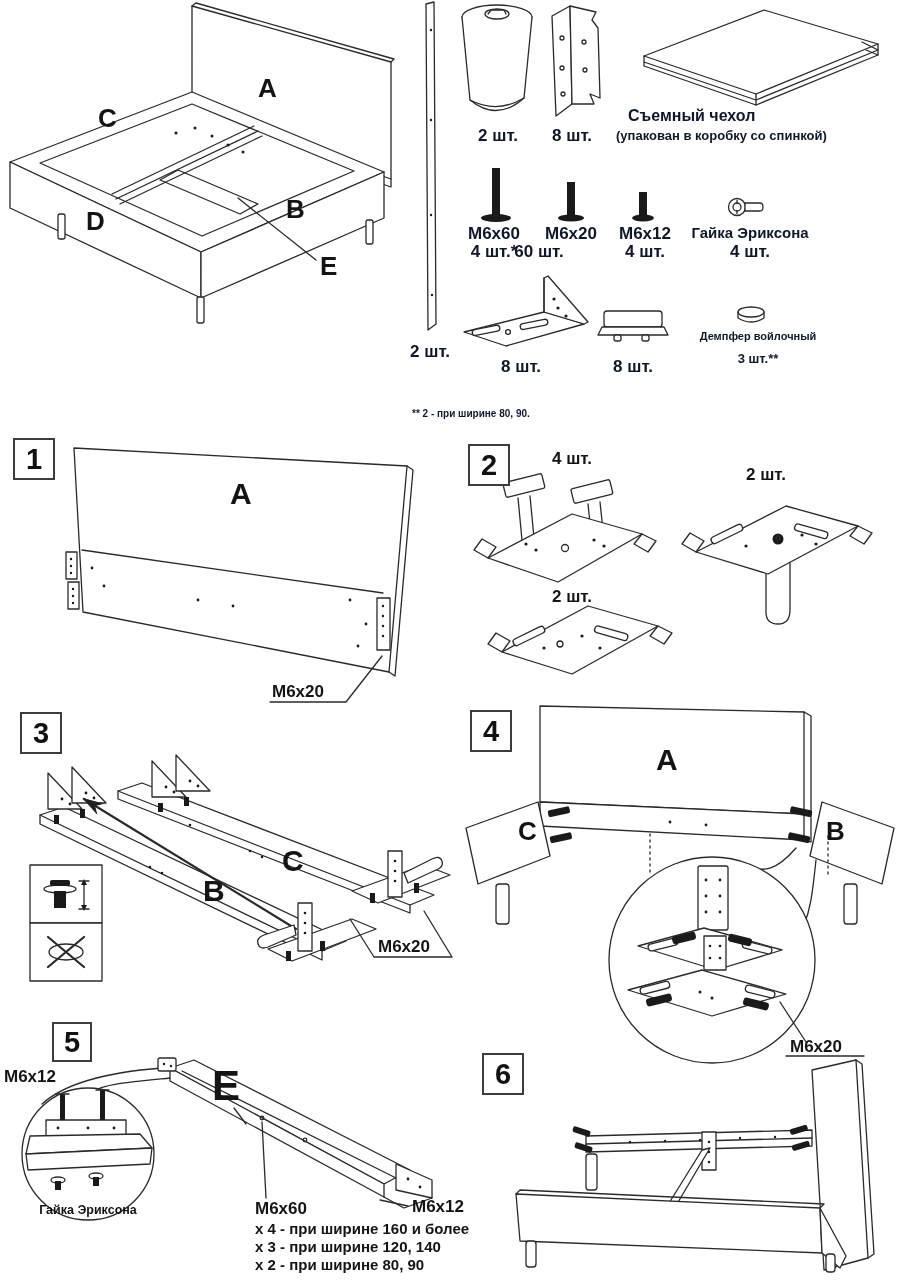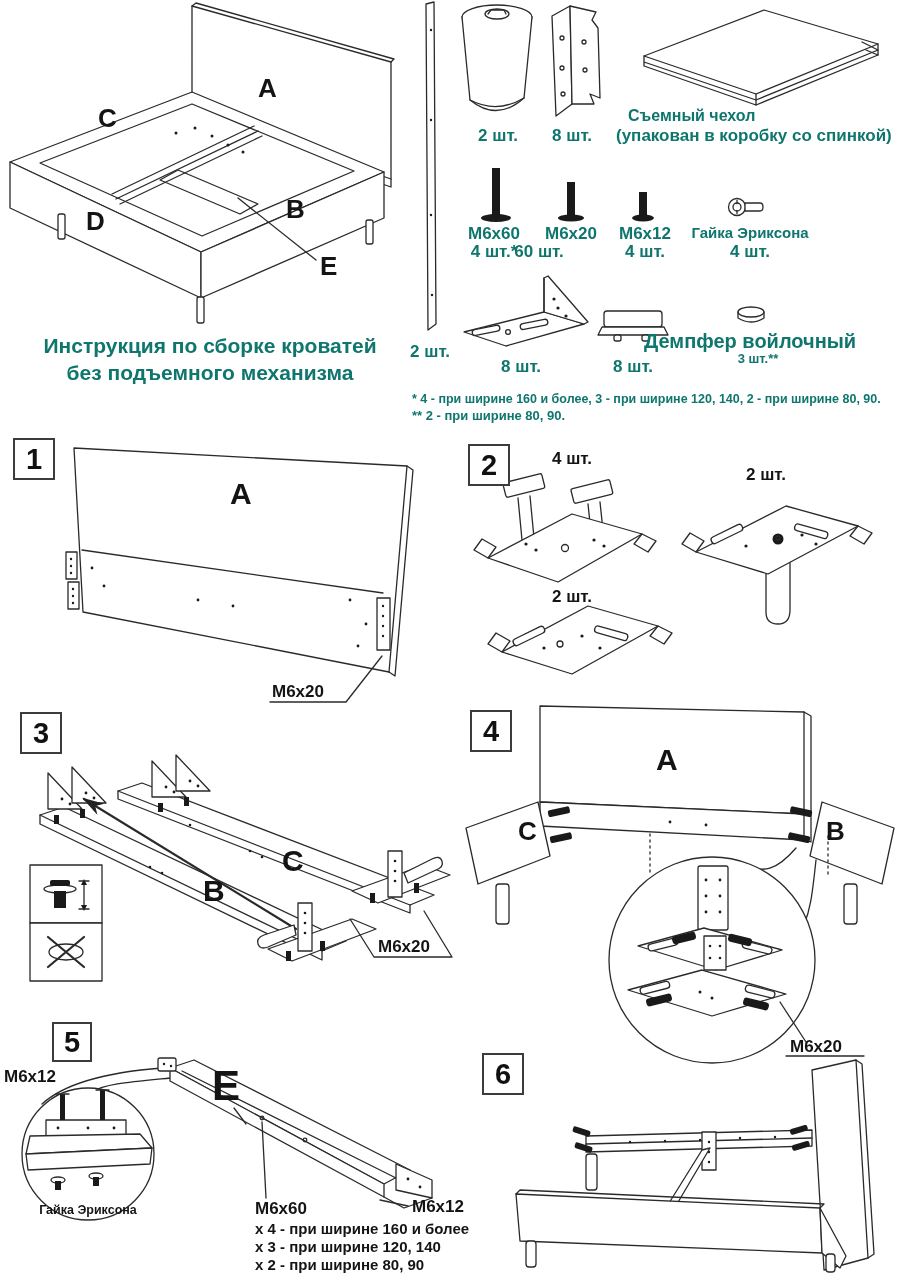--- a/index.html
+++ b/index.html
@@ -1,19 +1,19 @@
 <!DOCTYPE html>
 <html><head>
 <meta charset="utf-8">
 <style>
   html,body{margin:0;padding:0;background:#fff}
   #page{position:relative;width:900px;height:1280px;background:#fff;
         font-family:"Liberation Sans",sans-serif;color:#1c1c1c;overflow:hidden}
   .abs{position:absolute}
-  .t{font-weight:bold;color:#0f766e;white-space:nowrap}
+  .t{font-weight:bold;color:#0f172a;white-space:nowrap}
   .ctr{text-align:center}
   svg{display:block}
   .ln *{fill:none;stroke:#2a2a2a;stroke-width:1.3;stroke-linejoin:round;stroke-linecap:round}
   .ln .wf{fill:#fff}
   .ln .fl{fill:#1a1a1a;stroke:none}
   .ln .thk{stroke-width:2.2}
   .ln .dsh{stroke-dasharray:2 4}
   .txt text{font-family:"Liberation Sans",sans-serif;font-weight:bold;fill:#141414;stroke:none}
   .stepbox{position:absolute;width:38px;height:38px;border:2px solid #3c3c3c;background:#fff;
            display:flex;align-items:center;justify-content:center;
@@ -64,24 +64,20 @@
     </g>
     <g class="txt">
       <text x="258" y="97" font-size="26">A</text>
       <text x="98" y="127" font-size="26">C</text>
       <text x="86" y="230" font-size="26">D</text>
       <text x="286" y="218" font-size="26">B</text>
       <text x="320" y="275" font-size="26">E</text>
     </g>
   </svg>
 
-  <div class="abs t ctr" style="left:20px;top:332px;width:380px;font-size:21px;line-height:27px">
-    <div>Инструкция по сборке кроватей</div>
-    <div>без подъемного механизма</div>
-  </div>
 
   <svg class="abs" style="left:400px;top:0" width="62" height="338" viewBox="0 0 62 338">
     <g class="ln">
       <path class="wf" d="M26,4 L34,2 L36,324 L28,330 Z"></path>
       <circle cx="31" cy="30" r="1.2" class="fl"></circle>
       <circle cx="31" cy="120" r="1.2" class="fl"></circle>
       <circle cx="31" cy="215" r="1.2" class="fl"></circle>
       <circle cx="32" cy="295" r="1.2" class="fl"></circle>
     </g>
   </svg>
@@ -114,21 +110,21 @@
   <svg class="abs" style="left:636px;top:4px" width="252" height="104" viewBox="0 0 252 104">
     <g class="ln">
       <path class="wf" d="M8,52 L128,6 L242,40 L120,90 Z"></path>
       <path d="M120,90 L120,96 L242,46 L242,40 M120,96 L120,101 L242,51 L242,46"></path>
       <path d="M8,52 L8,58 L120,96 M8,58 L8,62 L120,101"></path>
       <path d="M226,38 L242,46 M230,46 L242,51"></path>
     </g>
   </svg>
   <div class="abs t" style="left:616px;top:106px;width:278px;font-size:16px;line-height:20px">
     <div style="padding-left:12px">Съемный чехол</div>
-    <div style="font-size:17px">(упакован в коробку со спинкой)</div>
+    <div style="font-size:13px">(упакован в коробку со спинкой)</div>
   </div>
 
   <svg class="abs" style="left:478px;top:168px" width="36" height="58" viewBox="0 0 36 58">
     <g class="ln">
         <rect class="fl" x="14" y="0" width="8" height="47"></rect>
     <ellipse class="fl" cx="18" cy="50" rx="15" ry="4"></ellipse>
       </g>
   </svg>
   <svg class="abs" style="left:556px;top:182px" width="30" height="44" viewBox="0 0 30 44">
     <g class="ln">
@@ -188,25 +184,24 @@
     </g>
   </svg>
   <div class="abs t ctr" style="left:598px;top:357px;width:70px;font-size:17px">8 шт.</div>
 
   <svg class="abs" style="left:734px;top:304px" width="36" height="24" viewBox="0 0 36 24">
     <g class="ln">
       <ellipse class="wf" cx="17" cy="8" rx="13" ry="5"></ellipse>
       <path d="M4,8 L4,14 Q17,22 30,14 L30,8"></path>
     </g>
   </svg>
-  <div class="abs t ctr" style="left:644px;top:330px;width:156px;font-size:20px">Демпфер войлочный</div>
+  <div class="abs t ctr" style="left:680px;top:330px;width:156px;font-size:11px">Демпфер войлочный</div>
   <div class="abs t ctr" style="left:698px;top:351px;width:120px;font-size:13px">3 шт.**</div>
 
-  <div class="abs t" style="left:412px;top:392px;font-size:12.5px">* 4 - при ширине 160 и более, 3 - при ширине 120, 140, 2 - при ширине 80, 90.</div>
-  <div class="abs t" style="left:412px;top:408px;font-size:13px">** 2 - при ширине 80, 90.</div>
+  <div class="abs t" style="left:412px;top:408px;font-size:10px">** 2 - при ширине 80, 90.</div>
 
   <div class="stepbox" style="left:13px;top:438px">
     <span>1</span>
     </div>
   <svg class="abs" style="left:8px;top:428px" width="470" height="282" viewBox="0 0 470 282">
     <g class="ln">
       <path class="wf" d="M66,20 L399,38 L381,244 L75,184 Z"></path>
       <path d="M74,122 L375,165"></path>
       <path d="M399,38 L405,42 L387,248 L381,244"></path>
       <rect class="wf" x="58" y="124" width="11" height="27"></rect>

